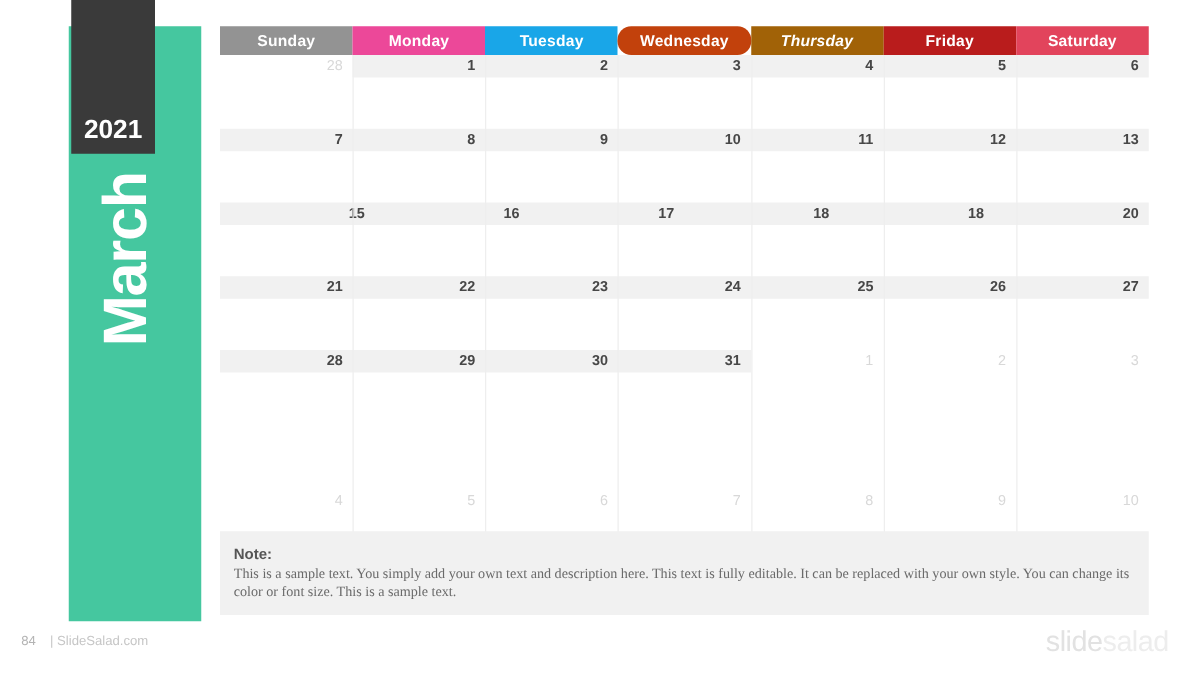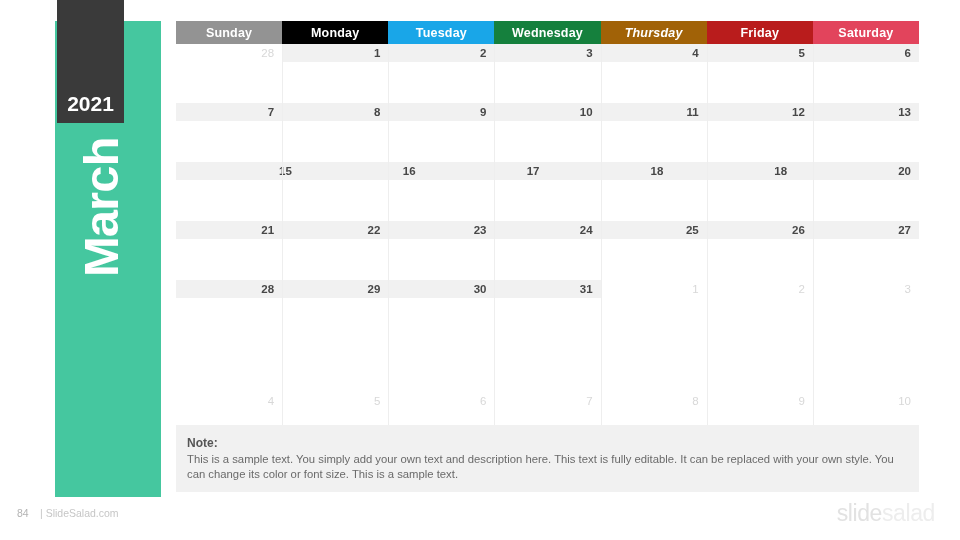--- a/index.html
+++ b/index.html
@@ -179,21 +179,21 @@
     font-size: 12px;
     font-weight: bold;
     color: #555555;
     margin-bottom: 2px;
     font-family: "Liberation Sans", sans-serif;
   }
   #note-body {
     font-size: 11.3px;
     color: #6a6a6a;
     line-height: 15px;
-    font-family: Liberation Sans, sans-serif;
+    font-family: Liberation Serif, serif;
   }
 
   
   #footer-page {
     position: absolute;
     left: 17px;
     top: 507px;
     font-size: 10.5px;
     color: #b3b3b3;
     font-family: "Liberation Sans", sans-serif;
@@ -227,23 +227,23 @@
 
   <div id="year-block">
     <div id="year-text">2021</div>
   </div>
 
   <div id="month-text">March</div>
 
   <div id="calendar">
     <div id="weekday-header">
         <div class="weekday" style="background: rgb(147, 147, 147);">Sunday</div>
-        <div class="weekday" style="background: #000000;">Monday</div>
+        <div class="weekday" style="background: #ec4899;">Monday</div>
         <div class="weekday" style="background: rgb(25, 166, 232);">Tuesday</div>
-        <div class="weekday" style="background: #15803d;">Wednesday</div>
+        <div class="weekday" style="background: #c2410c; border-radius: 11px;">Wednesday</div>
         <div class="weekday" style="background: #a16207; font-style: italic;">Thursday</div>
         <div class="weekday" style="background: #b91c1c;">Friday</div>
         <div class="weekday" style="background: rgb(226, 68, 92);">Saturday</div>
       </div>
     <div id="weeks">
 
     <div class="week-row">
           <div class="band" style="left: 106.143px; width: 636.857px;"></div>
           <div class="daycells">
             <div class="daycell">

